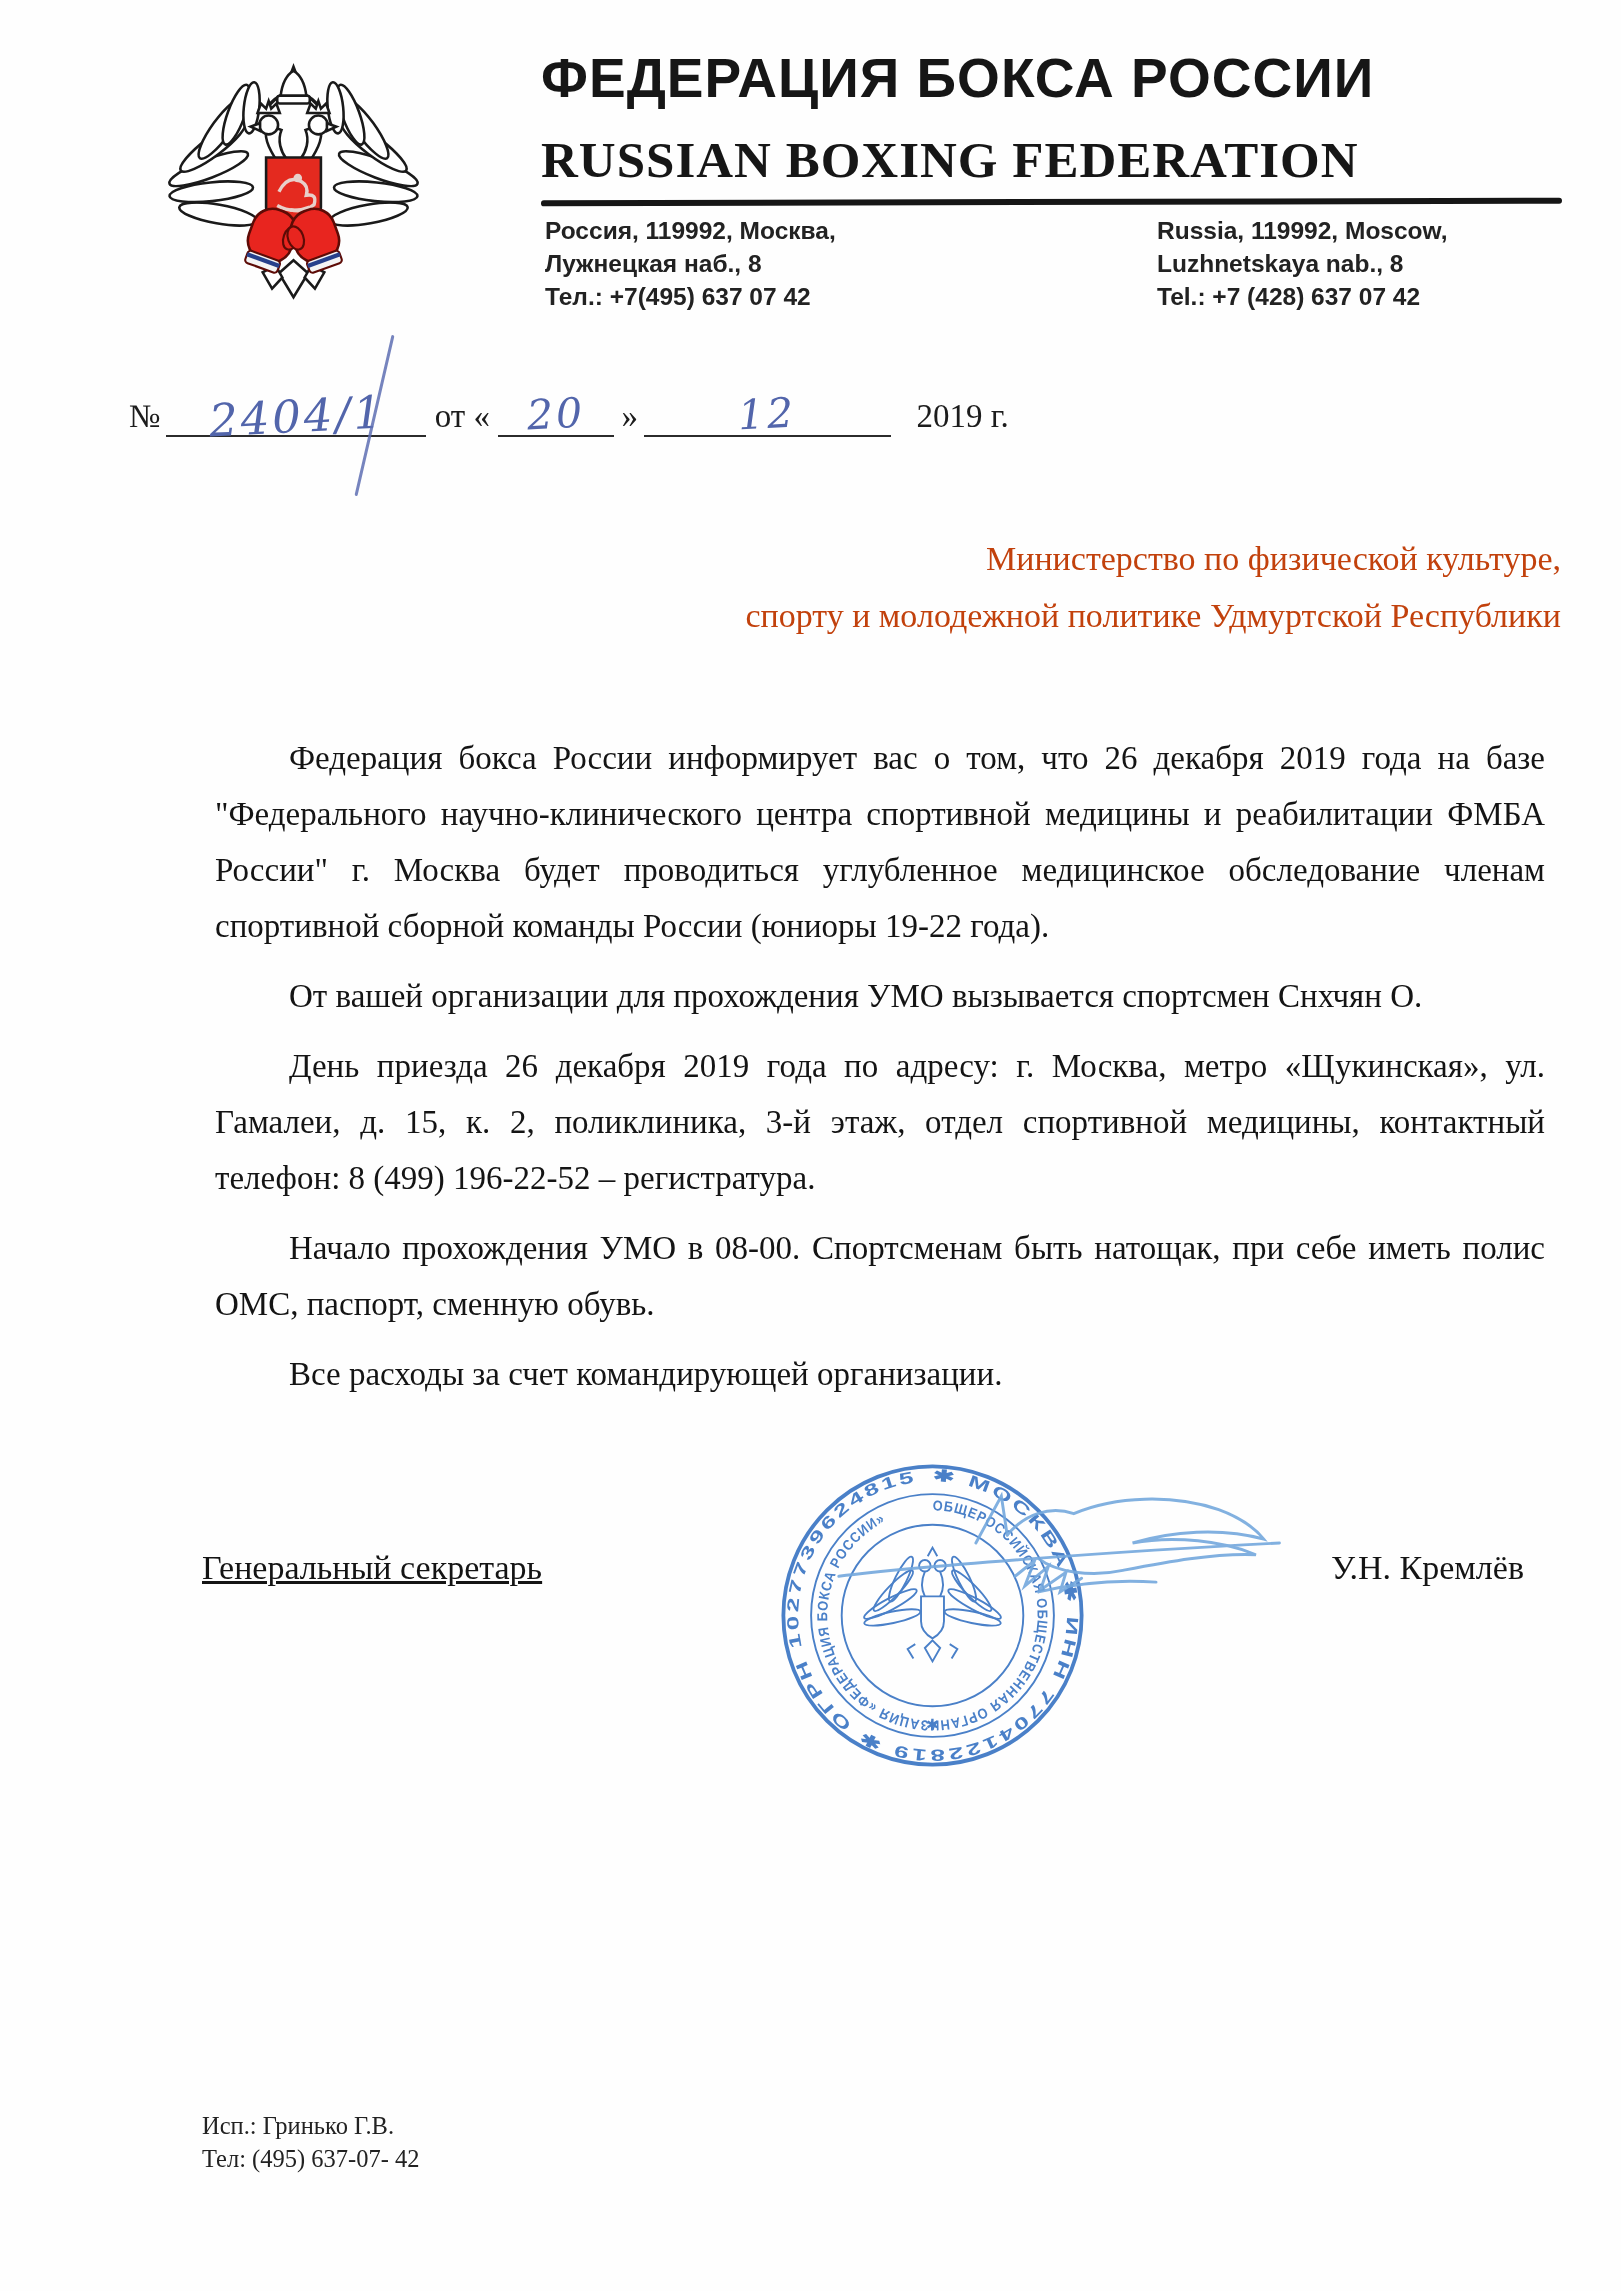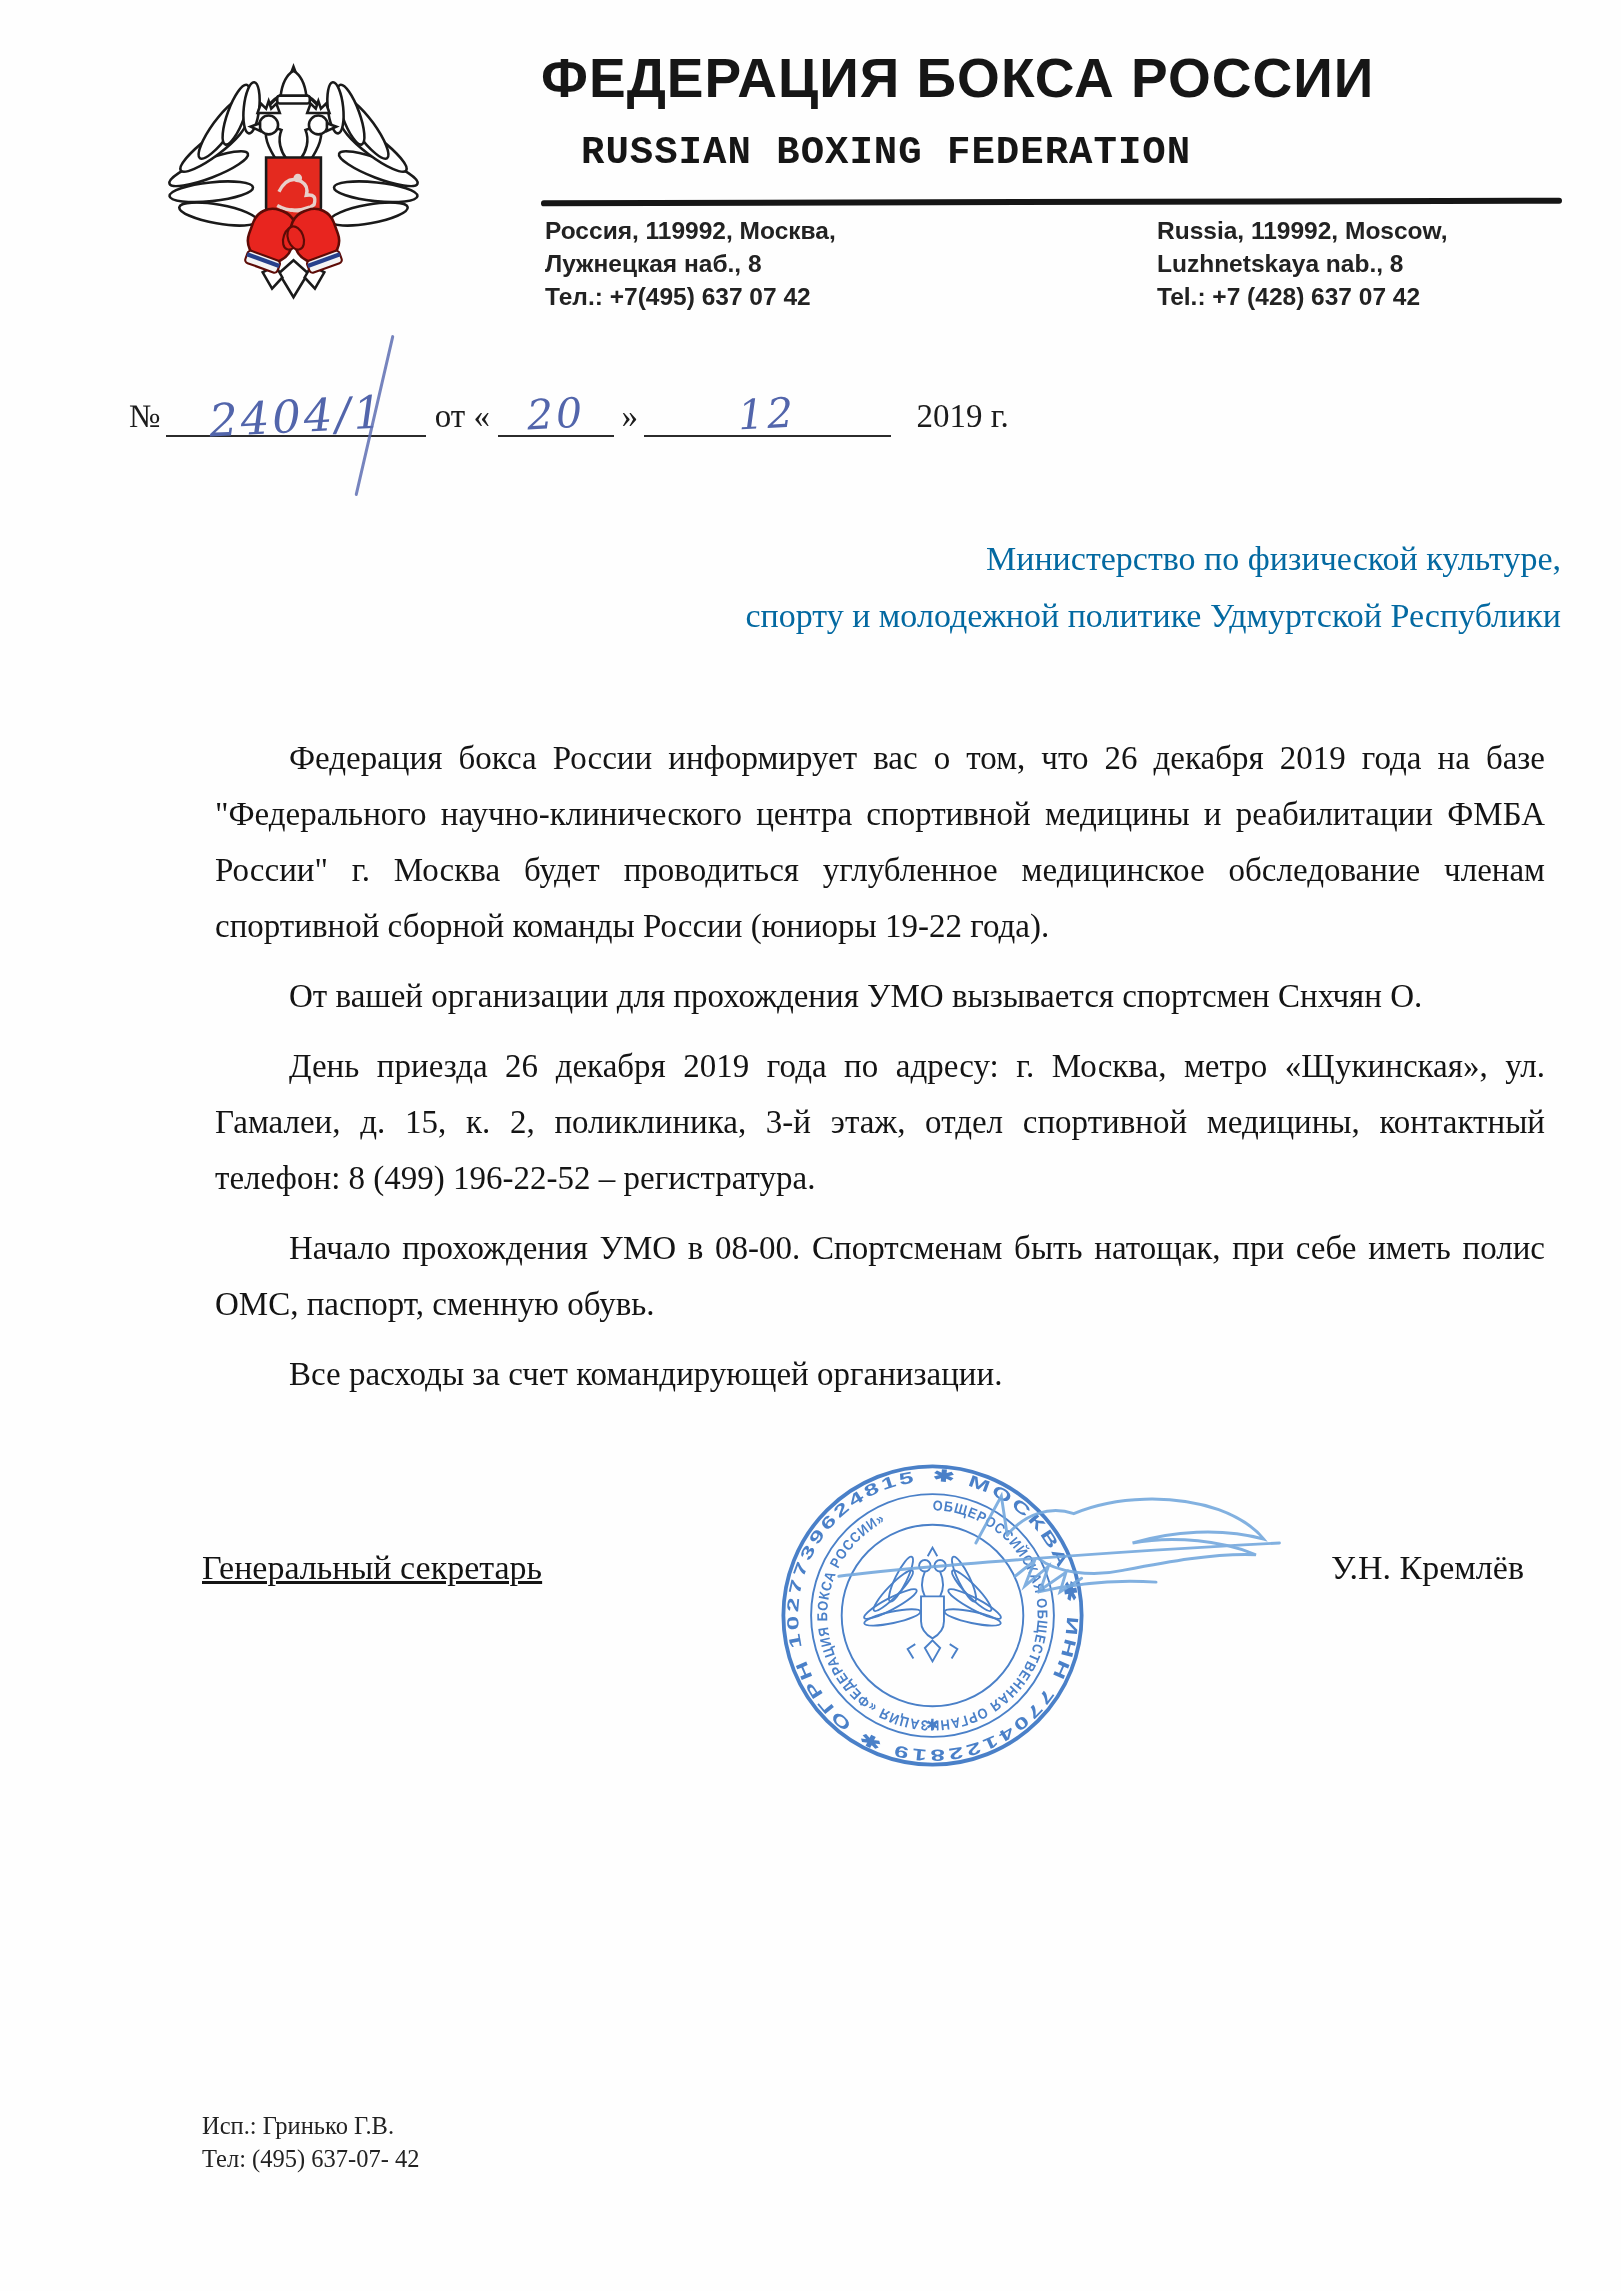--- a/index.html
+++ b/index.html
@@ -14,22 +14,22 @@
   }
   
   .emblem{position:absolute;left:165px;top:55px;width:257px;height:253px;}
   .org-title-ru{
     position:absolute;left:541px;top:46px;width:1023px;
     font-family:"Liberation Sans", sans-serif;font-weight:bold;
     font-size:55px;letter-spacing:1px;color:#161616;white-space:nowrap;
   }
   .org-title-en{
     position:absolute;left:541px;top:131px;width:1023px;
-    font-family:Liberation Mono, monospace;font-weight:bold;
-    font-size:39px;letter-spacing:1px;color:#161616;white-space:nowrap;margin-left:40px;
+    font-family:Liberation Serif, serif;font-weight:bold;
+    font-size:51px;letter-spacing:1px;color:#161616;white-space:nowrap;
   }
   .title-rule{
     position:absolute;left:541px;top:199px;width:1021px;height:5.9px;
     background:#161616;border-radius:2.9px;transform:rotate(-0.15deg);
   }
   .addr{
     position:absolute;top:214px;
     font-family:"Liberation Sans", sans-serif;font-weight:bold;
     font-size:24.5px;line-height:33px;color:#222;
   }
@@ -55,21 +55,21 @@
     position:relative;top:5.9px;
   }
   .hand.small{font-size:41px;}
   .slash-stroke{
     position:absolute;right:51px;top:-51px;width:2.9px;height:165px;
     background:#5e6fb3;transform:rotate(13deg);border-radius:2px;opacity:.85;
   }
   
   .recipient{
     position:absolute;left:412px;top:530px;width:1149px;
-    text-align:right;font-size:34px;line-height:57px;color:#0369a1;
+    text-align:right;font-size:34px;line-height:57px;color:#c2410c;
   }
   
   .body-text{
     position:absolute;left:201px;top:716px;width:1358px;
     font-size:33px;line-height:56px;text-align:justify;color:#141414;
   }
   .body-text p{margin:14px;text-indent:74px;}
   
   .sig-title{position:absolute;left:202px;top:1549px;font-size:34px;color:#141414;text-decoration:underline;}
   .sig-name{position:absolute;left:1331px;top:1549px;font-size:34px;color:#141414;white-space:nowrap;}

